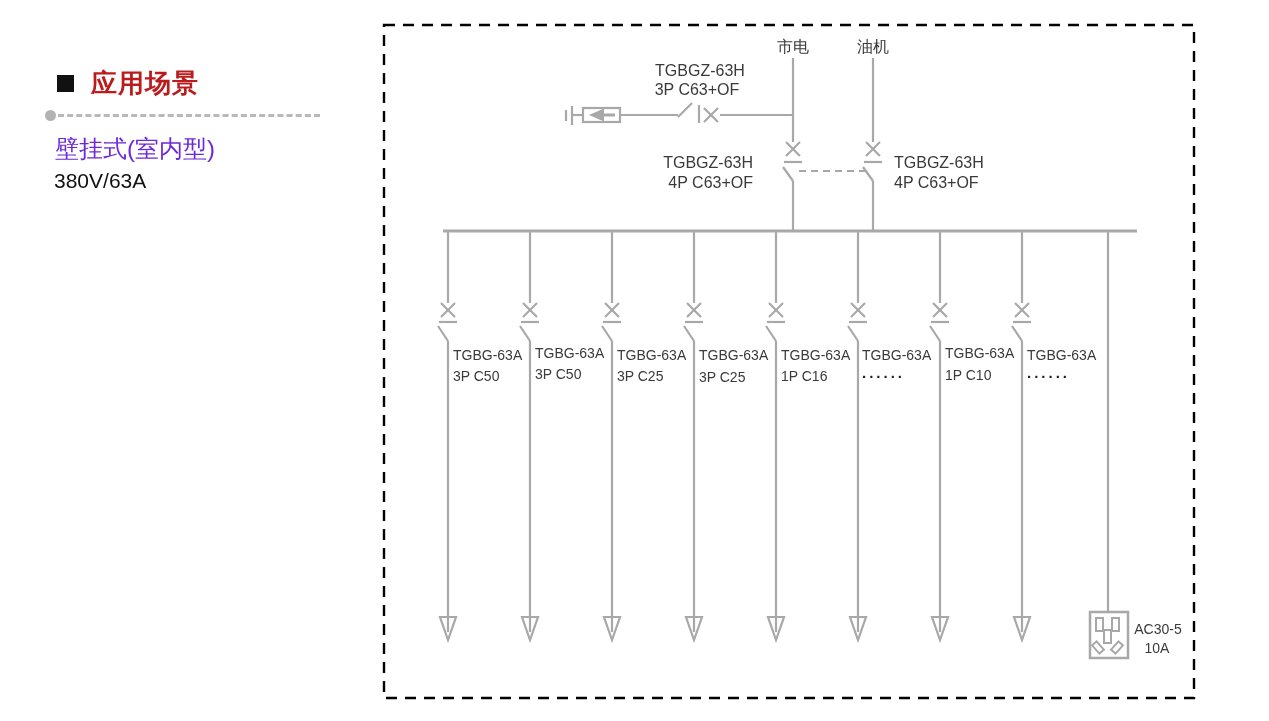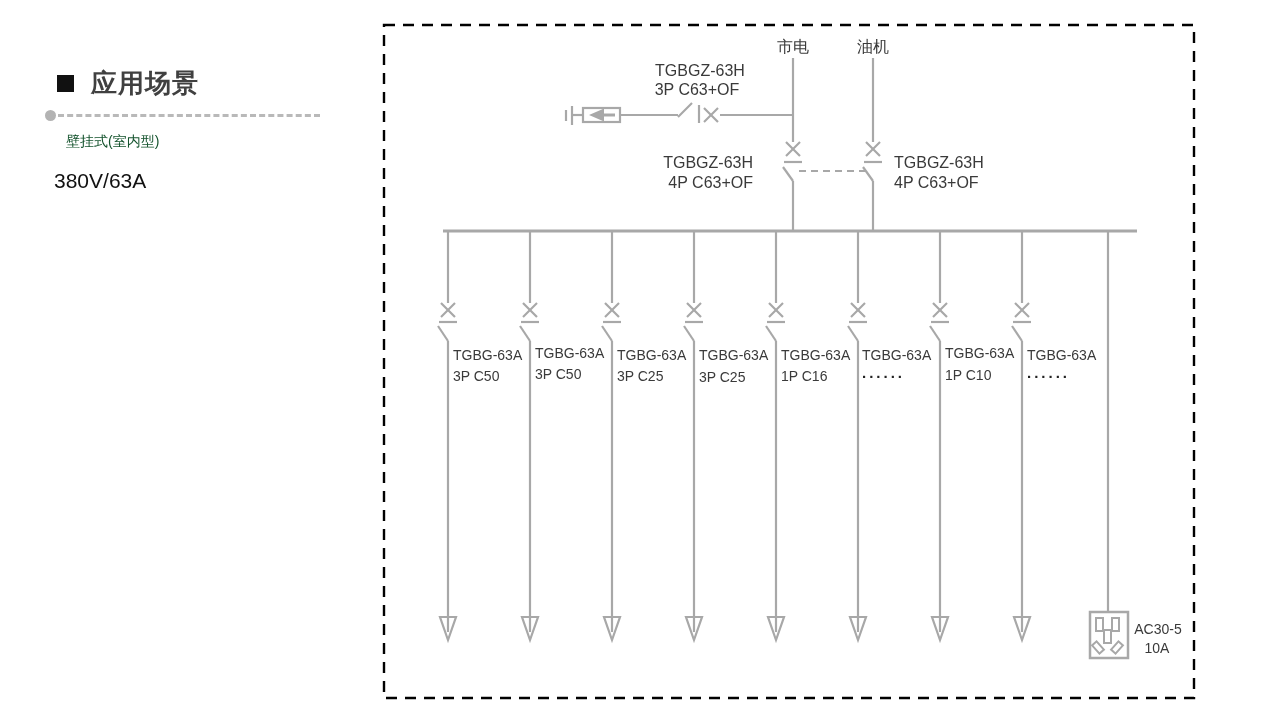--- a/index.html
+++ b/index.html
@@ -16,21 +16,21 @@
     overflow: hidden;
   }
   
   .app-title {
     position: absolute;
     left: 57px;
     top: 66px;
     display: flex;
     align-items: center;
     gap: 17px;
-    color: #404040;
+    color: #b91c1c;
     font-size: 26px;
     font-weight: bold;
     letter-spacing: 1px;
   }
   .app-title .bullet-square {
     width: 17px;
     height: 17px;
     background: #111111;
     display: inline-block;
   }
@@ -49,24 +49,24 @@
     background: #b3b3b3;
     flex: 0 0 auto;
   }
   .divider .dash-line {
     flex: 1 1 auto;
     border-top: 3px dashed #b9b9b9;
     margin-left: 2px;
   }
   .subtitle {
     position: absolute;
-    left: 66px;
+    left: 55px;
     top: 133px;
-    font-size: 14px;
-    color: #14532d;
+    font-size: 24px;
+    color: #6d28d9;
   }
   .voltage {
     position: absolute;
     left: 54px;
     top: 169px;
     font-size: 21px;
     color: #111111;
   }
   
   .diagram-svg {

